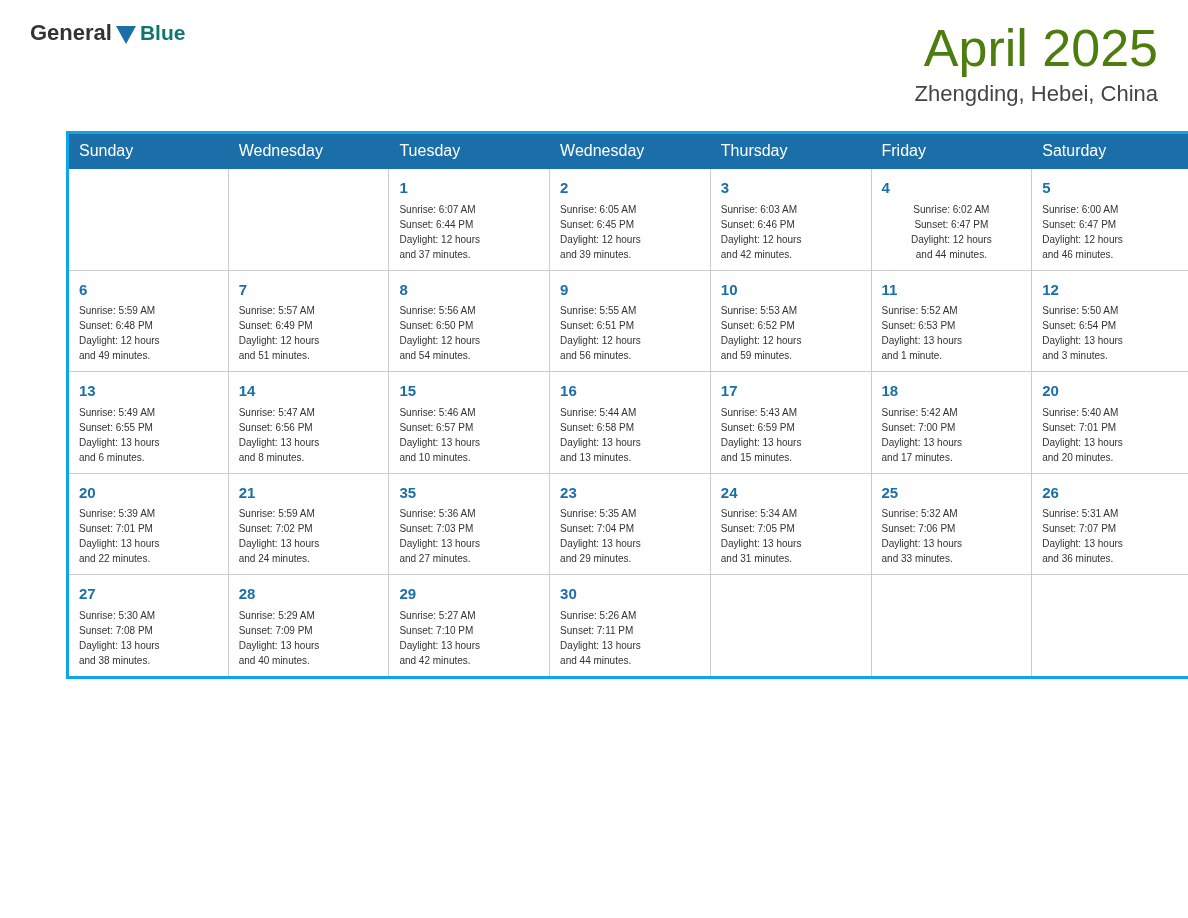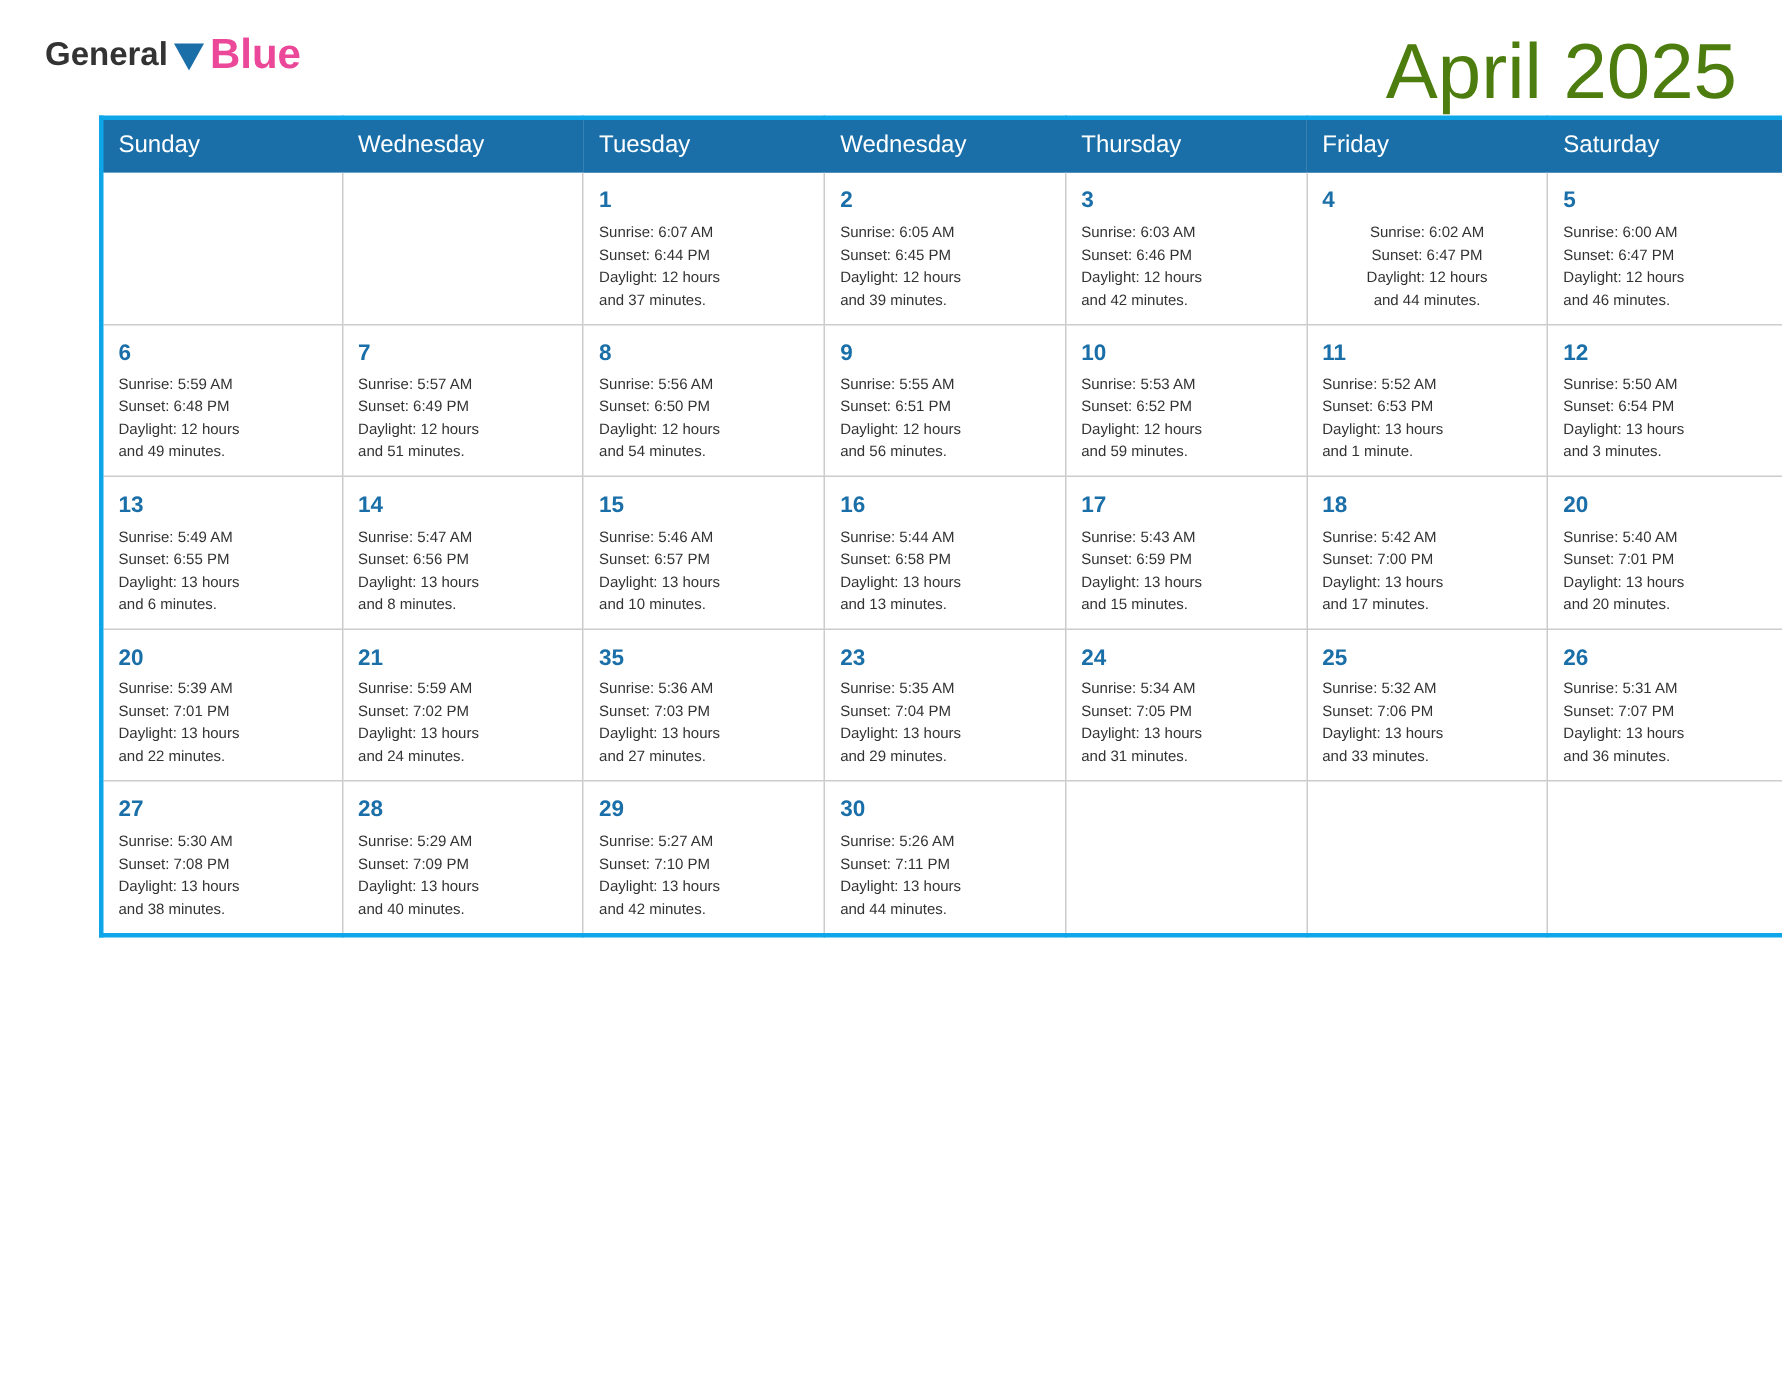--- a/index.html
+++ b/index.html
@@ -7,36 +7,36 @@
       font-family: Arial, sans-serif;
       background: #fff;
       width: 1188px;
       min-height: 918px;
       padding: 20px 30px;
     }
     .header-area {
       display: flex;
       justify-content: space-between;
       align-items: flex-start;
-      margin-bottom: 0;
+      margin-bottom: 24px;
     }
     .logo {
       display: flex;
       align-items: center;
       gap: 4px;
     }
     .logo-text-general {
       font-size: 22px;
       font-weight: bold;
       color: #333;
     }
     .logo-text-blue {
-      font-size: 28px;
+      font-size: 21px;
       font-weight: bold;
-      color: #ec4899;
+      color: #0f766e;
       text-align: right;
     }
     .logo-triangle {
       width: 0;
       height: 0;
       border-left: 10px solid transparent;
       border-right: 10px solid transparent;
       border-top: 18px solid #1a6fa8;
       margin-left: 2px;
       margin-top: 4px;
@@ -103,20 +103,21 @@
     <div style="display:flex; align-items:center;">
       <span class="logo-text-general">General</span>
       <div style="display:flex; flex-direction:column; align-items:center; margin-left:2px;">
         <div class="logo-triangle"></div>
       </div>
     </div>
     <span class="logo-text-blue">Blue</span>
   </div>
   <div class="title-area">
     <div class="month-year">April 2025</div>
+    <div class="location">Zhengding, Hebei, China</div>
   </div>
 </div>
 
 <table class="calendar-table">
   <thead>
     <tr>
     <th>Sunday</th>
         <th>Wednesday</th>
         <th>Tuesday</th>
         <th>Wednesday</th>

